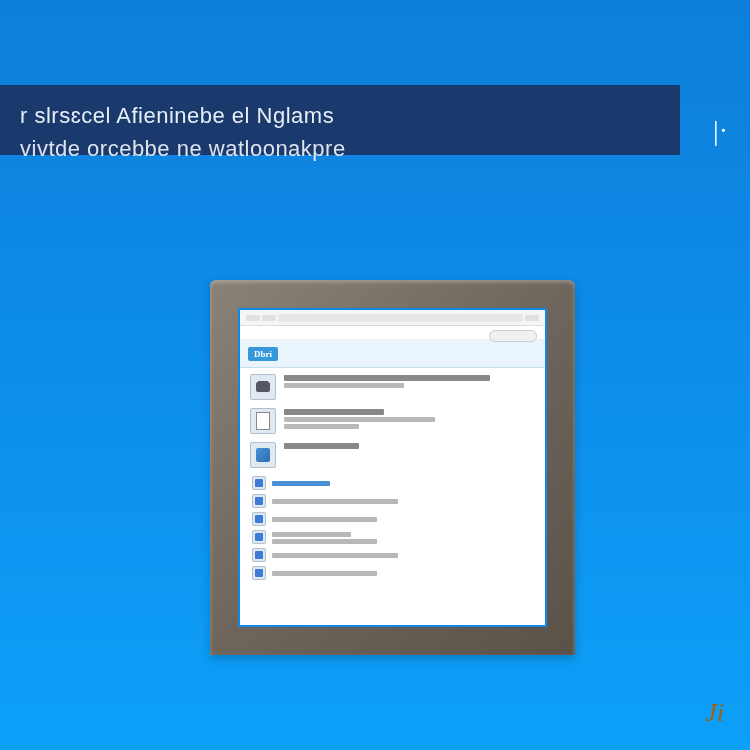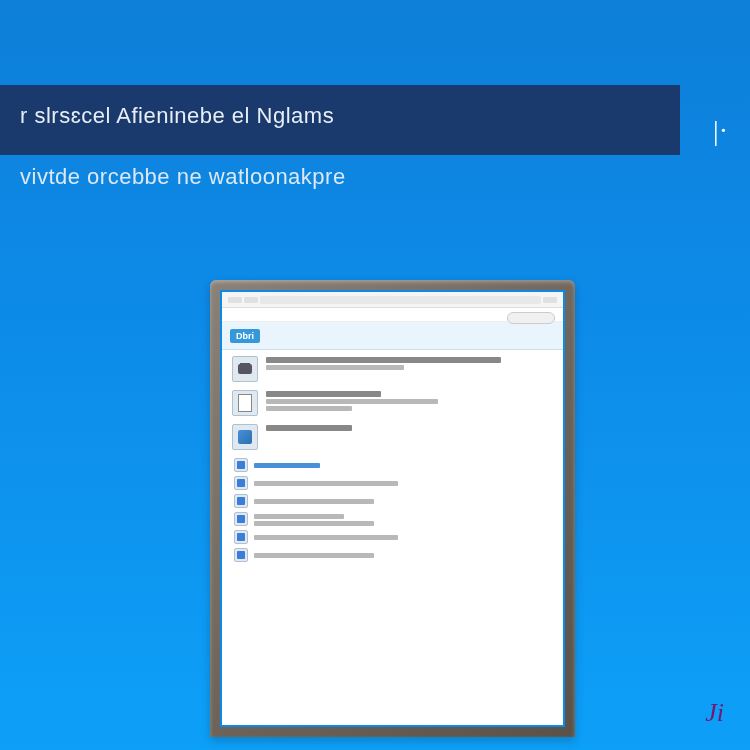--- a/index.html
+++ b/index.html
@@ -27,49 +27,49 @@
       font-size: 22px;
       line-height: 1.5;
       letter-spacing: 0.5px;
     }
     .banner .line1 {
       font-weight: normal;
     }
     .banner .line2 {
       font-weight: normal;
       opacity: 0.95;
-      margin-top: 28px;
     }
     .right-mark {
       position: absolute;
       top: 115px;
       right: 22px;
       color: #ffffff;
       font-size: 28px;
       font-family: "Times New Roman", serif;
     }
     .bottom-mark {
       position: absolute;
       bottom: 22px;
       right: 26px;
-      color: #701a75;
+      color: #a16207;
       font-size: 26px;
       font-family: "Times New Roman", serif;
       font-style: italic;
     }
     .monitor {
       position: absolute;
       top: 280px;
       left: 210px;
       width: 365px;
-      height: 457px;
+      height: 375px;
       background: linear-gradient(135deg, #8a8278 0%, #6e665c 50%, #5a5248 100%);
       border-radius: 6px 6px 0 0;
-      padding: 10px;
+      padding: 28px;
       box-shadow: inset 0 2px 4px rgba(255,255,255,0.3), 0 4px 10px rgba(0,0,0,0.2);
+      font-family: Liberation Serif, serif;
     }
     .screen {
       width: 100%;
       height: 100%;
       background: #ffffff;
       border: 2px solid #0d8ae8;
       position: relative;
       overflow: hidden;
     }
     .browser-bar {

